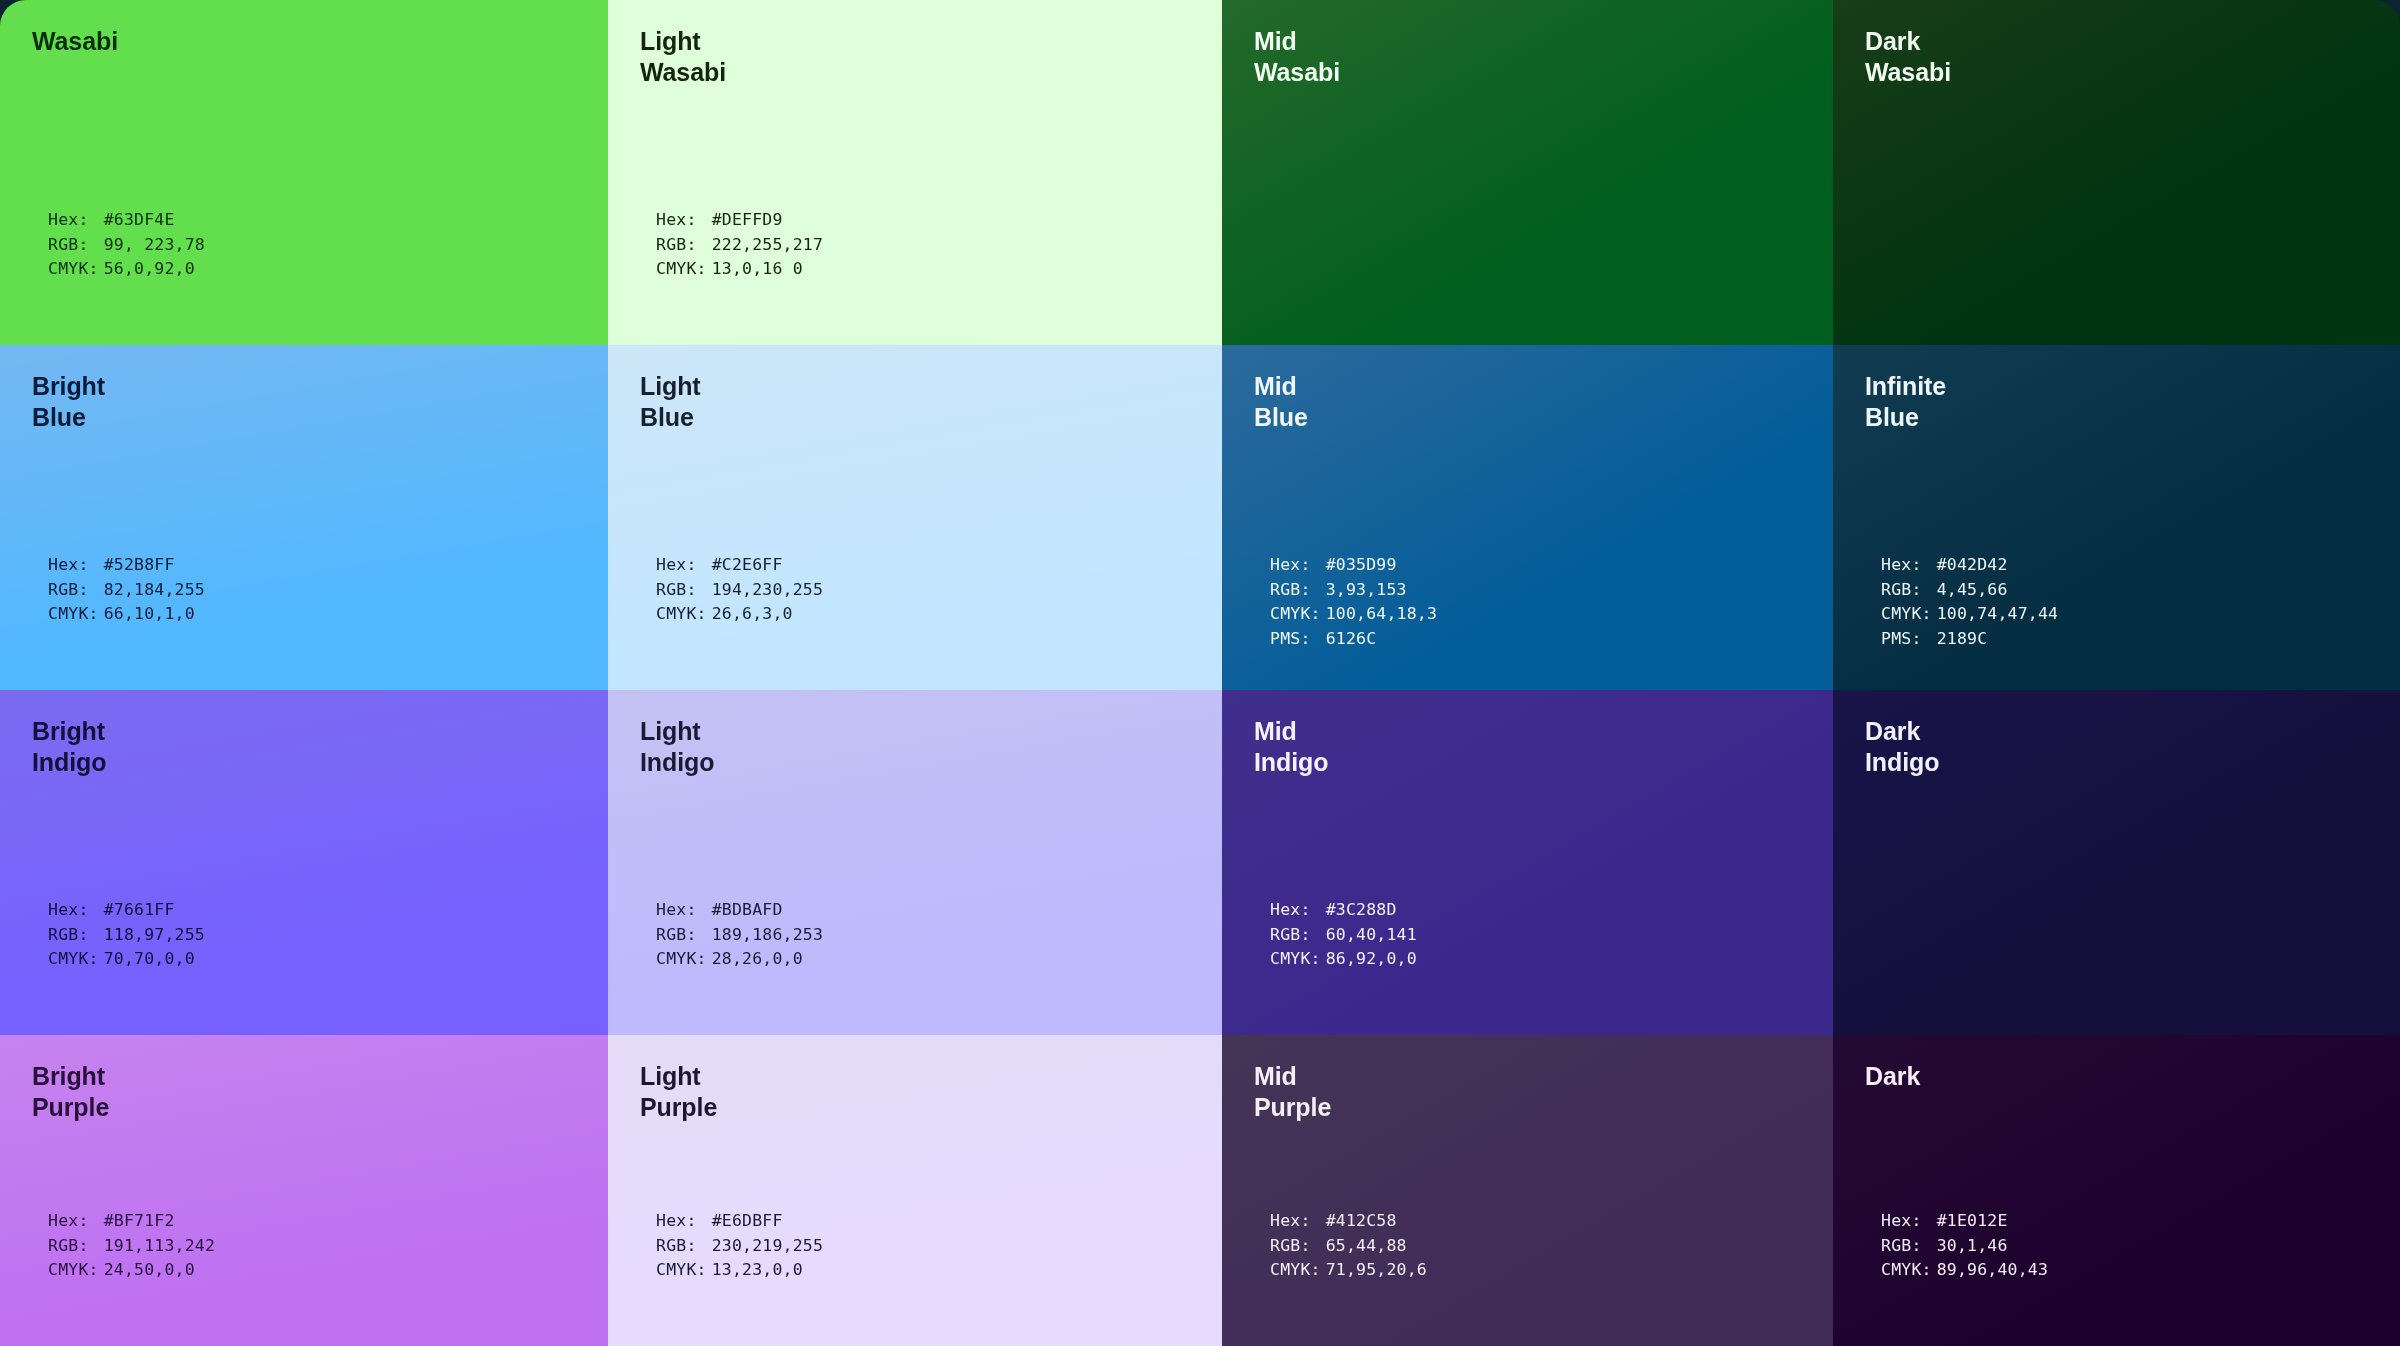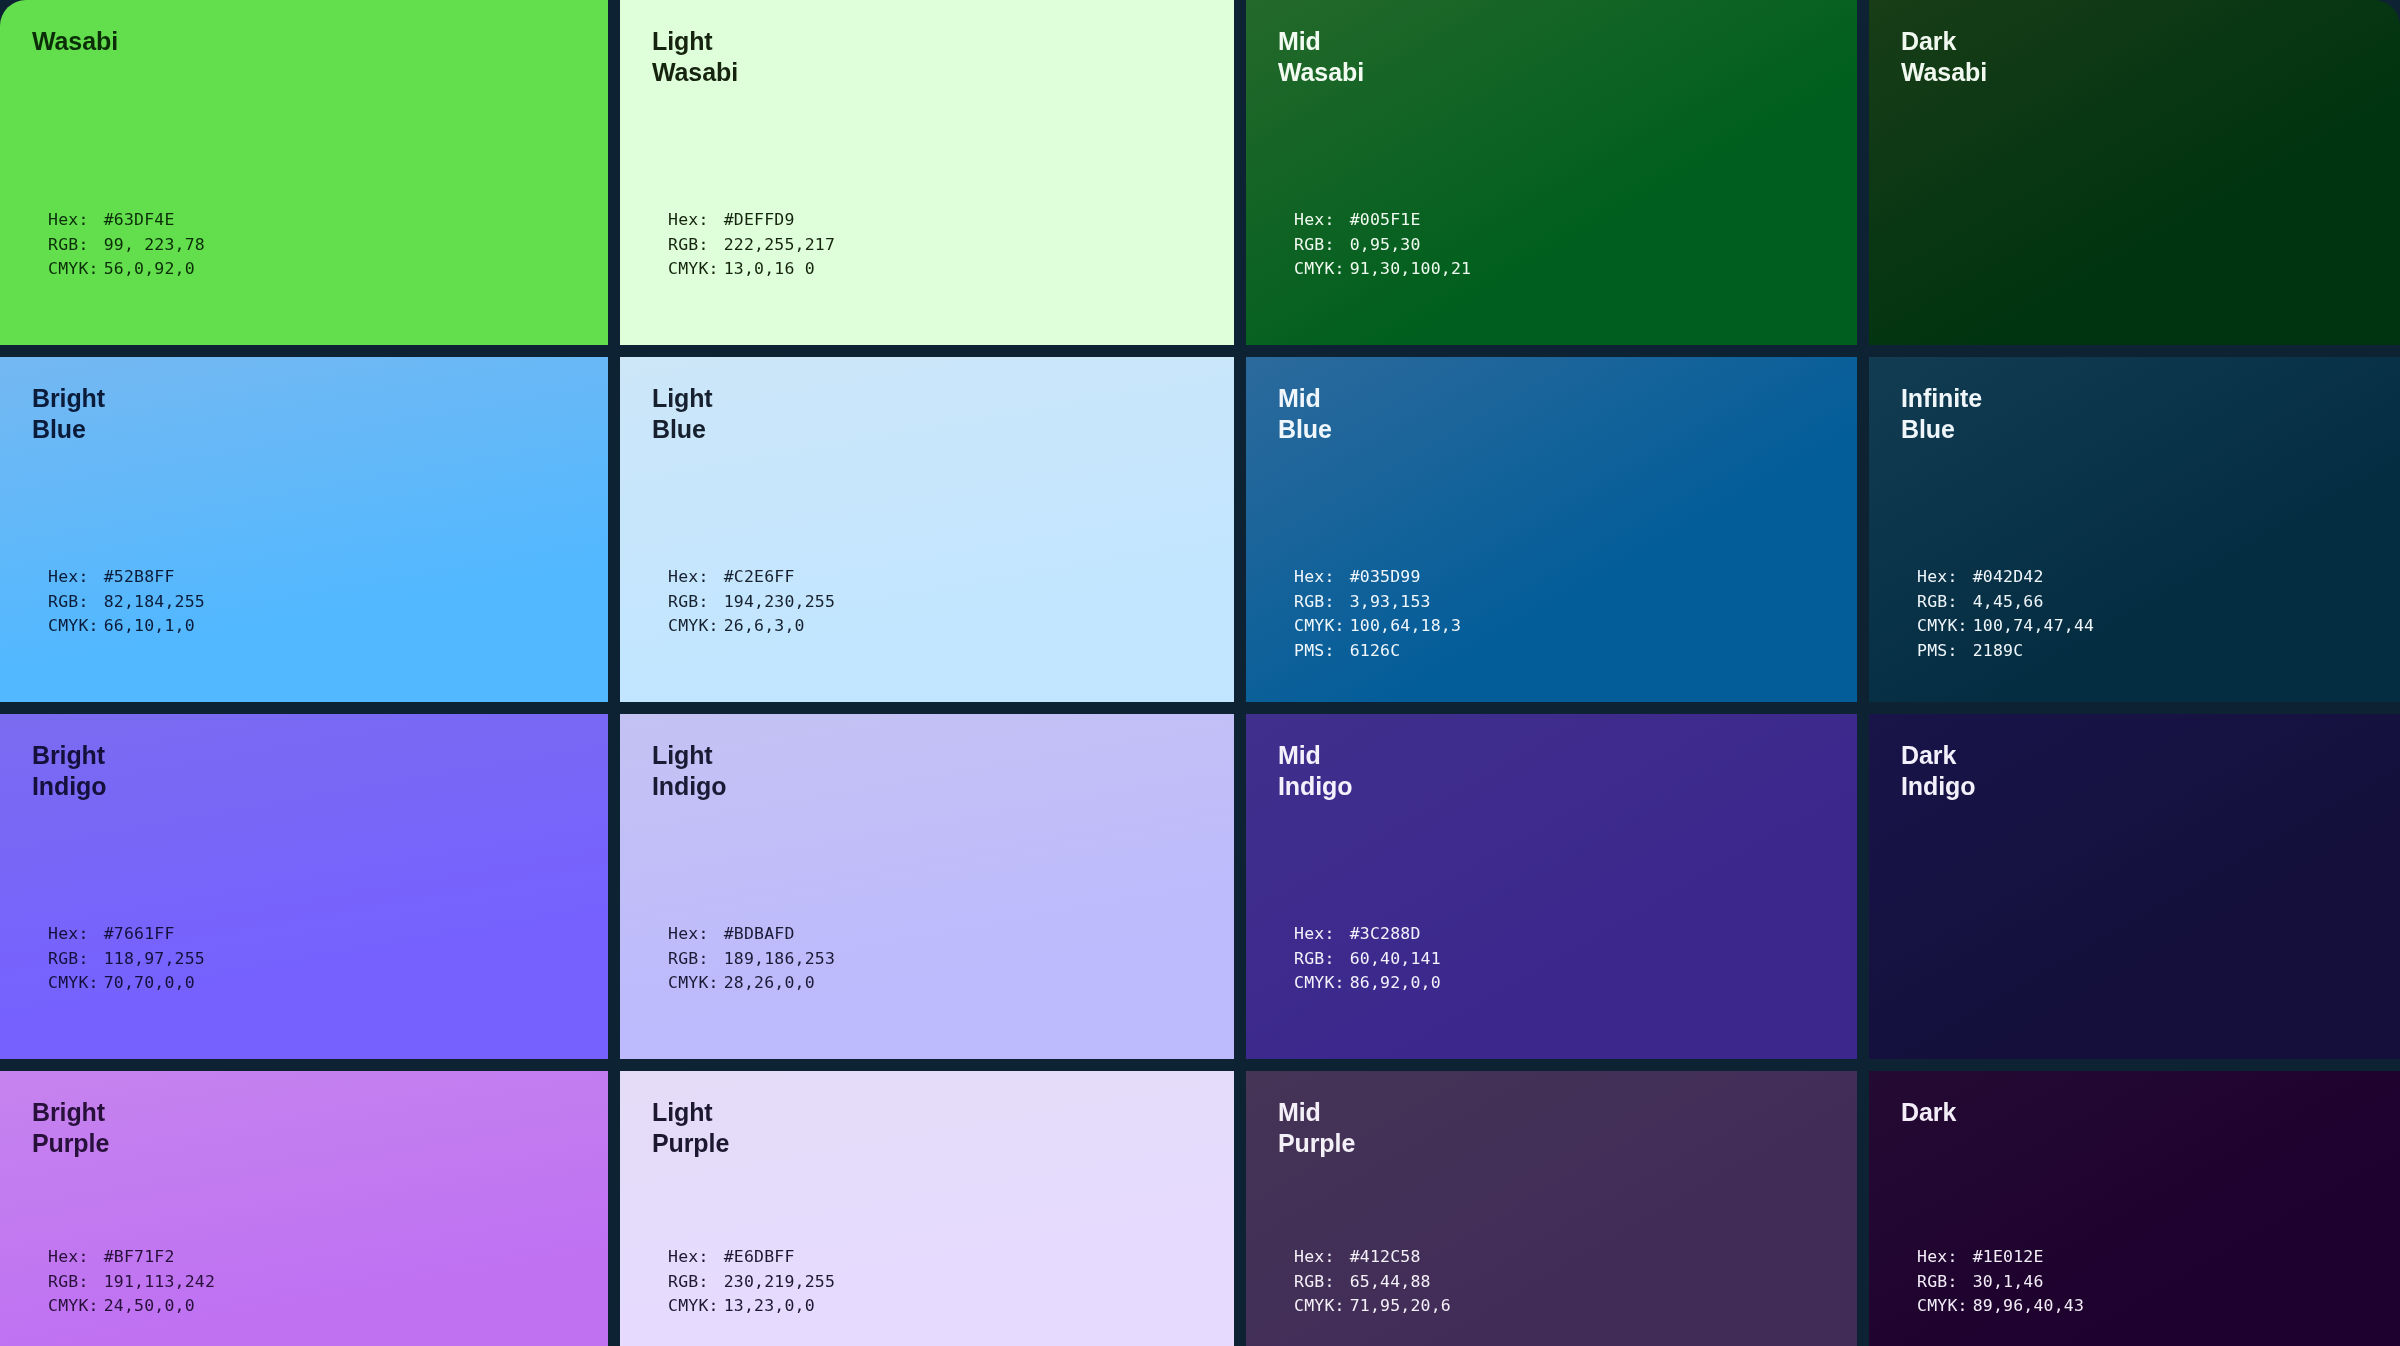--- a/index.html
+++ b/index.html
@@ -41,34 +41,33 @@
     white-space:pre;
   }
   .row-0 .swatch-specs, .row-1 .swatch-specs, .row-2 .swatch-specs { top:208px; }
   .row-3 .swatch-specs { top:174px; }
   .spec-line { display:block;margin-left:16px; }
   .spec-key { display:inline-block; width:5.6ch; }
 </style>
 </head>
 <body style="background: rgb(13, 34, 51);">
 
-<div id="palette-sheet" style="border-radius: 26px 26px 0px 0px; gap: 12px;">
+<div id="palette-sheet" style="border-radius: 26px 26px 0px 0px;">
     <div class="swatch row-0 col-0" style="color: rgb(11, 46, 8); background: linear-gradient(170deg, rgb(99, 223, 78) 0%, rgb(99, 223, 78) 70%);">
       <div class="swatch-name">Wasabi</div>
       <div class="swatch-specs"><span class="spec-line"><span class="spec-key">Hex:</span><span class="spec-val">#63DF4E</span></span><span class="spec-line"><span class="spec-key">RGB:</span><span class="spec-val">99, 223,78</span></span><span class="spec-line"><span class="spec-key">CMYK:</span><span class="spec-val">56,0,92,0</span></span></div>
     </div>
     <div class="swatch row-0 col-1" style="color: rgb(22, 36, 15); background: linear-gradient(170deg, rgb(222, 255, 217) 0%, rgb(222, 255, 217) 70%);">
       <div class="swatch-name">Light
 Wasabi</div>
       <div class="swatch-specs"><span class="spec-line"><span class="spec-key">Hex:</span><span class="spec-val">#DEFFD9</span></span><span class="spec-line"><span class="spec-key">RGB:</span><span class="spec-val">222,255,217</span></span><span class="spec-line"><span class="spec-key">CMYK:</span><span class="spec-val">13,0,16 0</span></span></div>
     </div>
     <div class="swatch row-0 col-2" style="color: rgb(242, 251, 241); background: linear-gradient(150deg, rgb(36, 105, 43) 0%, rgb(0, 95, 30) 62%, rgb(0, 95, 30) 100%);">
       <div class="swatch-name">Mid
 Wasabi</div>
-      <div class="swatch-specs"><span class="spec-line"><span class="spec-key">Hex:</span><span class="spec-val">#005F1E</span></span><span class="spec-line"><span class="spec-key">RGB:</span><span class="spec-val">0,95,30</span></span><span class="spec-line"><span class="spec-key">CMYK:</span><span class="spec-val">91,30,100,21</span></span></div>
     </div>
     <div class="swatch row-0 col-3" style="color: rgb(240, 248, 239); background: linear-gradient(150deg, rgb(24, 61, 23) 0%, rgb(0, 51, 16) 62%, rgb(0, 51, 16) 100%);">
       <div class="swatch-name">Dark
 Wasabi</div>
     </div>
     <div class="swatch row-1 col-0" style="color: rgb(11, 27, 58); background: linear-gradient(170deg, rgb(116, 184, 242) 0%, rgb(82, 184, 255) 70%);">
       <div class="swatch-name">Bright
 Blue</div>
       <div class="swatch-specs"><span class="spec-line"><span class="spec-key">Hex:</span><span class="spec-val">#52B8FF</span></span><span class="spec-line"><span class="spec-key">RGB:</span><span class="spec-val">82,184,255</span></span><span class="spec-line"><span class="spec-key">CMYK:</span><span class="spec-val">66,10,1,0</span></span></div>
     </div>

